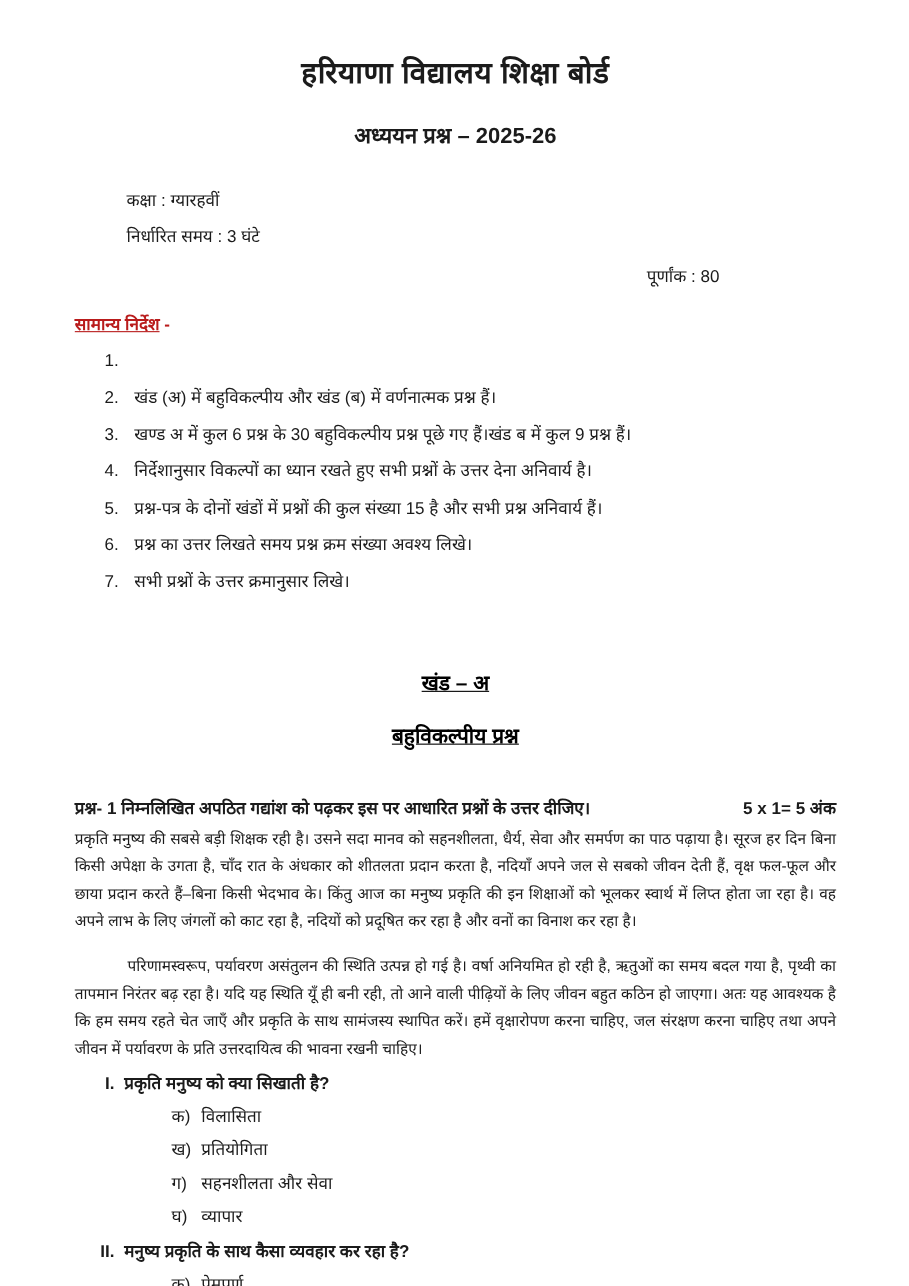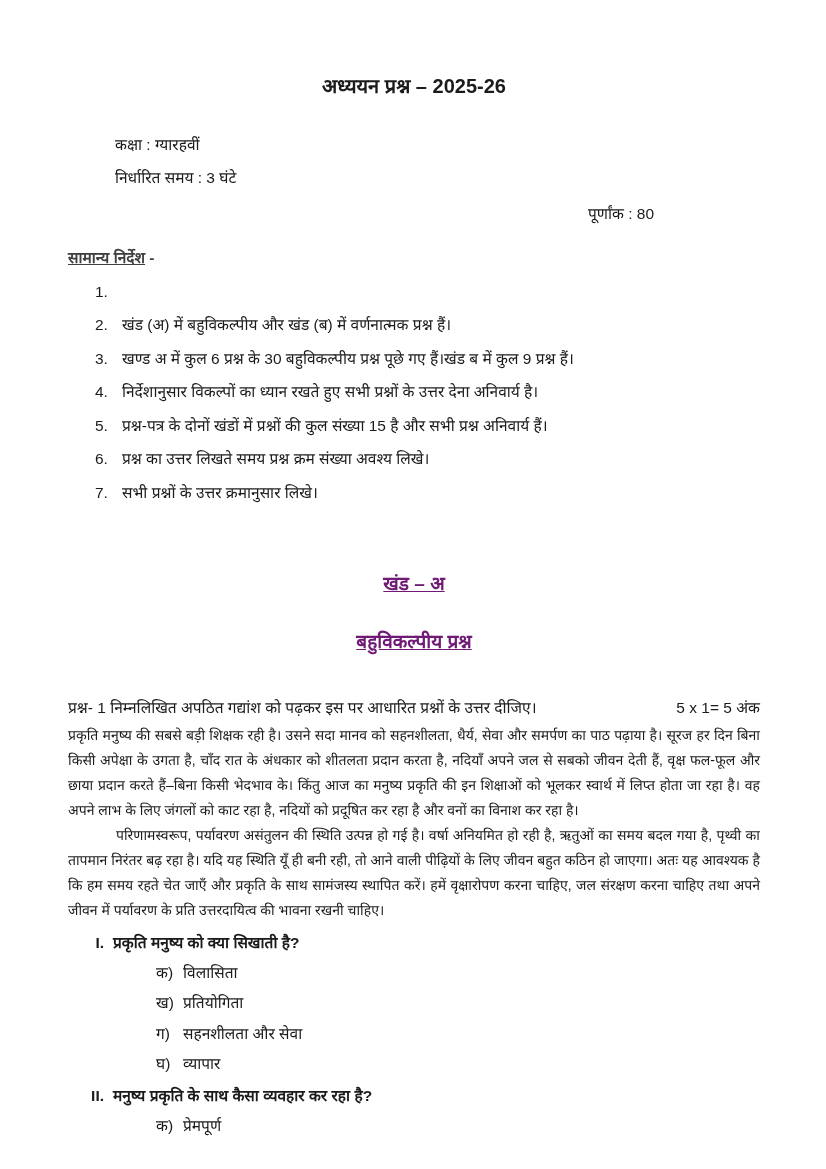--- a/index.html
+++ b/index.html
@@ -27,58 +27,58 @@
     font-size: 20px;
     font-weight: bold;
   }
   .meta { margin-top: 34px; font-weight: normal; font-size: 15.5px; }
   .meta-row { display: flex; justify-content: space-between; padding-left: 47px; }
   .meta-row + .meta-row { margin-top: 11px; justify-content: space-between; }
   .meta-right { width: 200px; }
   .meta-row.second .meta-right { padding-left: 28px; margin-top: 36px; }
 
   .instructions { margin-top: 22px; }
-  .inst-heading { font-size: 15.5px; font-weight: bold; color: #404040; }
+  .inst-heading { font-size: 15.5px; font-weight: bold; color: #b91c1c; }
   .inst-heading .red-underline { text-decoration: underline; }
   .inst-list { margin-top: 13px; }
   .inst-item {
     display: flex;
     padding-left: 27px;
     margin-bottom: 11px;
     font-size: 15.5px;
     line-height: 1.45;
   }
   .inst-num { width: 27px; flex-shrink: 0; }
 
   .section-headings { margin-top: 66px; text-align: center; }
   .section-title, .section-subtitle {
-    color: #701a75;
+    color: #000000;
     font-weight: bold;
     font-size: 19px;
     text-decoration: underline;
   }
-  .section-subtitle { margin-top: 32px; }
+  .section-subtitle { margin-top: 22px; }
 
   .question-block { margin-top: 42px; }
   .q-heading-row {
     display: flex;
     justify-content: space-between;
     align-items: baseline;
-    font-weight: normal;
+    font-weight: bold;
     font-size: 15.5px;
   }
   .q-marks { white-space: nowrap; padding-left: 14px; }
 
   .passage {
     margin: 5px 0 0;
     font-size: 14px;
     line-height: 1.78;
     text-align: justify;
   }
-  .passage.indented { text-indent: 48px; margin-top: 0; }
+  .passage.indented { text-indent: 48px; margin-top: 16px; }
 
   .subq { margin-top: 2px; }
   .subq-heading {
     display: flex;
     padding-left: 12px;
     font-weight: bold;
     font-size: 15.5px;
     margin: 9px 0 8px;
     line-height: 1.45;
   }
@@ -90,20 +90,21 @@
     margin: 8px 0;
     line-height: 1.45;
   }
   .opt-label { width: 27px; flex-shrink: 0; }
 </style>
 </head>
 <body>
 
 <div class="page">
 
+  <h1 class="board-title">हरियाणा विद्यालय शिक्षा बोर्ड</h1>
   <h2 class="exam-subtitle">अध्ययन प्रश्न – 2025-26</h2>
 
   <div class="meta">
     <div class="meta-row">
       <span class="meta-left">कक्षा : ग्यारहवीं</span>
     </div>
     <div class="meta-row second">
       <span class="meta-left">निर्धारित समय : 3 घंटे</span>
       <span class="meta-right">पूर्णांक : 80</span>
     </div>

